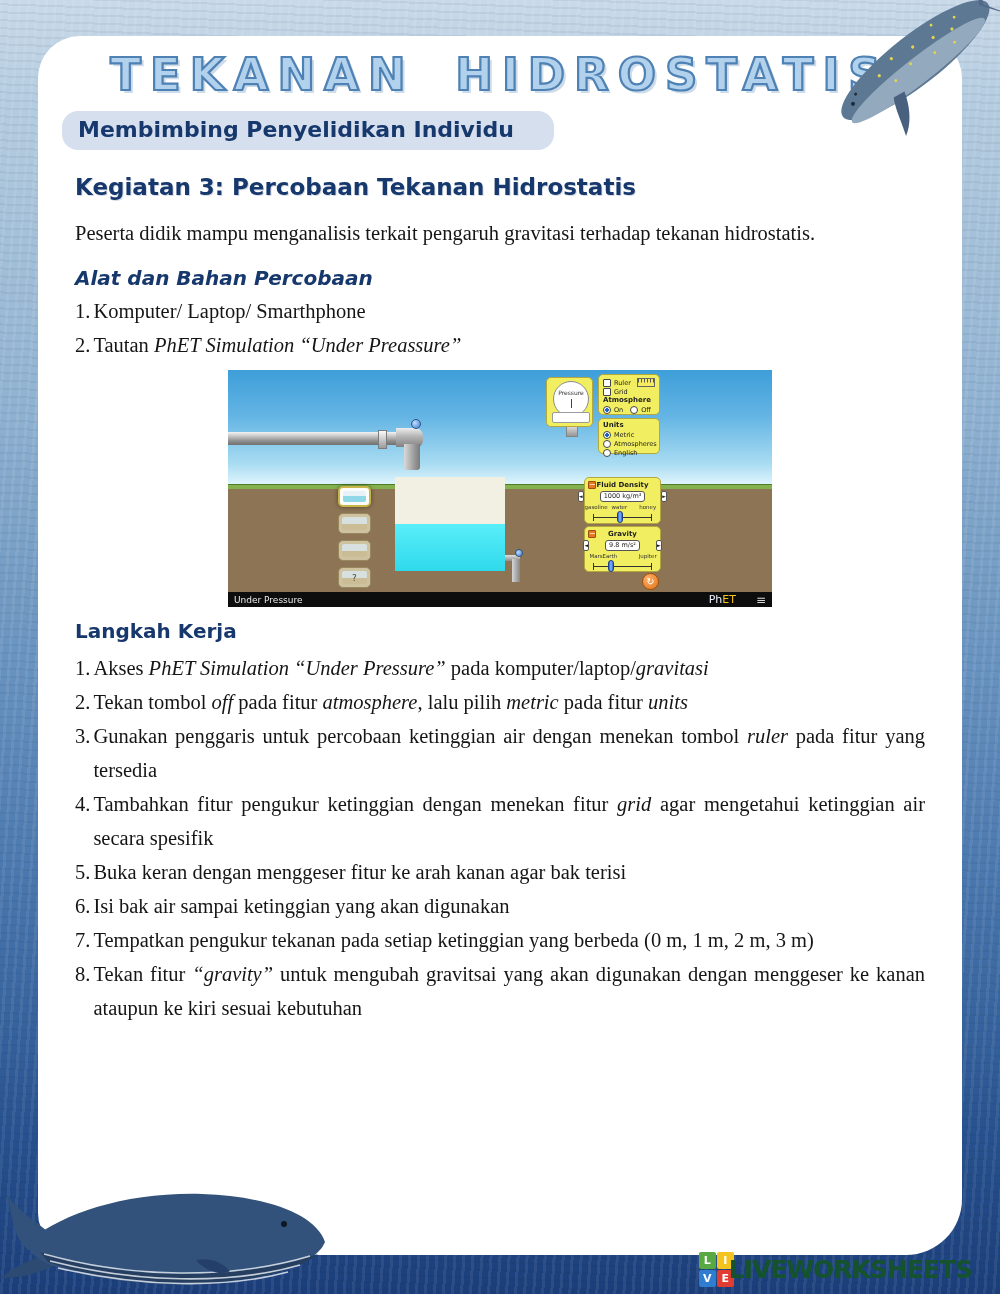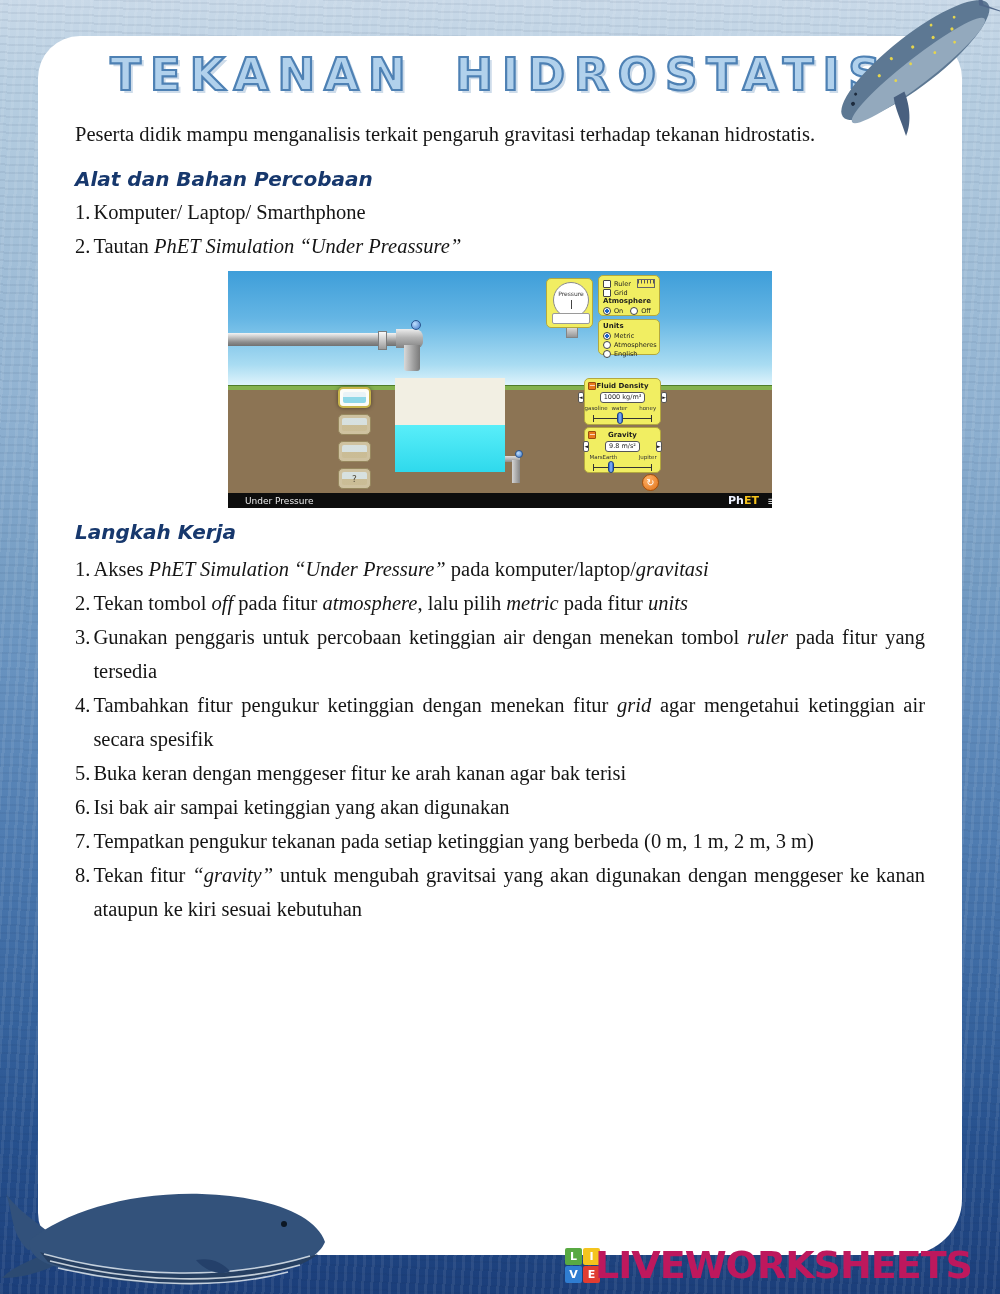--- a/index.html
+++ b/index.html
@@ -40,23 +40,23 @@
 
   
   .sim{position:relative;width:544px;height:237px;margin:8px 0 12px 153px;
        background:#3e9ed9;overflow:hidden;font-family:"DejaVu Sans",sans-serif;color:#1c1c1c;}
   .sky{position:absolute;left:0;top:0;width:100%;height:117px;
        background:linear-gradient(180deg,#3e9ed9 0%,#64b5e4 40%,#a9dcf2 80%,#e6f7fd 100%);}
   .ground{position:absolute;left:0;top:117px;width:100%;height:105px;background:#8c7454;}
   .grass{position:absolute;left:0;top:114px;width:100%;height:5px;
        background:linear-gradient(180deg,#4e7d2a 0 1px,#84b14e 1px 100%);}
   .simbar{position:absolute;left:0;top:222px;width:100%;height:15px;background:#0d0d0d;
-       display:flex;align-items:center;padding-left:11px;}
+       display:flex;align-items:center;}
   .simbar .sim-title{font-size:9px;color:#e9e9e9;margin-left:6px;}
-  .phet{margin-left:auto;font-size:11px;font-weight:bold;margin-right:8px;}
+  .phet{margin-left:auto;font-size:11px;font-weight:normal;margin-right:20px;}
   .phet .ph{color:#eef2ff;} .phet .et{color:#f6c31c;}
   .burger{color:#d8d8d8;font-size:12px;margin-right:6px;line-height:10px;}
 
   
   .pipe{position:absolute;left:0;top:62px;width:178px;height:13px;
         background:linear-gradient(180deg,#f4f4f4,#c2c2c2 35%,#8d8d8d 70%,#707070);}
   .pipe-collar{position:absolute;left:150px;top:60px;width:7px;height:17px;
         background:linear-gradient(180deg,#fafafa,#9b9b9b);border:1px solid #7c7c7c;}
   .faucet-head{position:absolute;left:168px;top:58px;width:27px;height:19px;border-radius:0 8px 6px 0;
         background:linear-gradient(180deg,#ededed,#b4b4b4 45%,#828282);}
@@ -134,21 +134,21 @@
   
   .whale-top{position:absolute;right:0;top:0;width:182px;height:142px;z-index:2;}
   .whale-bottom{position:absolute;left:0;bottom:0;width:330px;height:128px;z-index:2;}
 
   
   .lw{position:absolute;right:28px;bottom:7px;z-index:3;display:flex;align-items:center;
       font-family:"DejaVu Sans",sans-serif;}
   .lw-grid{display:grid;grid-template-columns:17px 17px;grid-template-rows:17px 17px;gap:1px;}
   .lw-sq{color:#fff;font-size:11px;font-weight:bold;text-align:center;line-height:17px;border-radius:2px;}
   .lw-l{background:#58a942;} .lw-i{background:#f4c41e;} .lw-v{background:#2f7dd1;} .lw-e{background:#e03c31;}
-  .lw-text{margin-left:-5px;font-size:38px;font-weight:800;letter-spacing:-1px;color:#be185d;text-align:center;}
+  .lw-text{margin-left:-5px;font-size:25px;font-weight:800;letter-spacing:-1px;color:#14532d;text-align:center;}
 </style>
 </head>
 <body>
 
 <div class="bg"></div>
 
 <svg class="whale-top" viewBox="0 0 182 142">
   <g transform="rotate(-38 95 62)">
     <ellipse cx="98" cy="62" rx="92" ry="25" fill="#5d7893"></ellipse>
     <ellipse cx="94" cy="72" rx="84" ry="13" fill="#93a9bd"></ellipse>
@@ -183,22 +183,26 @@
     <path d="M58,102 C140,121 225,123 288,106"></path>
   </g>
   <path d="M196,94 C206,106 222,110 230,105 C222,96 210,91 196,94 Z" fill="#24406a"></path>
   <circle cx="284" cy="58" r="3" fill="#0c1724"></circle>
 </svg>
 
 <div class="card">
 
   <div class="page-title">TEKANAN HIDROSTATIS</div>
 
-
-
+  <div>
+    <span class="badge">Membimbing Penyelidikan Individu</span>
+  </div>
+
+
+  <div class="h2">Kegiatan 3: Percobaan Tekanan Hidrostatis</div>
 
   <p class="para" style="">Peserta didik mampu menganalisis terkait pengaruh gravitasi terhadap tekanan hidrostatis.</p>
 
   <div class="h3" style="margin-top:16px;font-style:italic;">Alat dan Bahan Percobaan</div>
   <div class="list">
       <div class="li">
         <span class="num">1.</span>
         <span class="li-body"><span>Komputer/ Laptop/ Smarthphone</span></span>
       </div>
       <div class="li">
@@ -322,21 +326,21 @@
 
     <div class="reset">↻</div>
 
     <div class="simbar">
       <span class="sim-title">Under Pressure</span>
       <span class="phet"><span class="ph">Ph</span><span class="et">ET</span></span>
       <span class="burger">≡</span>
     </div>
   </div>
 
-  <div class="h3" style="margin-top:4px;font-style:italic;">Langkah Kerja</div>
+  <div class="h3" style="margin-top:4px;">Langkah Kerja</div>
   <div class="list" style="margin-top:8px;">
       <div class="li">
         <span class="num">1.</span>
         <span class="li-body"><span>Akses </span><i>PhET Simulation “Under Pressure”</i><span> pada komputer/laptop/</span><i>gravitasi</i></span>
       </div>
       <div class="li">
         <span class="num">2.</span>
         <span class="li-body"><span>Tekan tombol </span><i>off</i><span> pada fitur </span><i>atmosphere</i><span>, lalu pilih </span><i>metric</i><span> pada fitur </span><i>units</i></span>
       </div>
       <div class="li">

